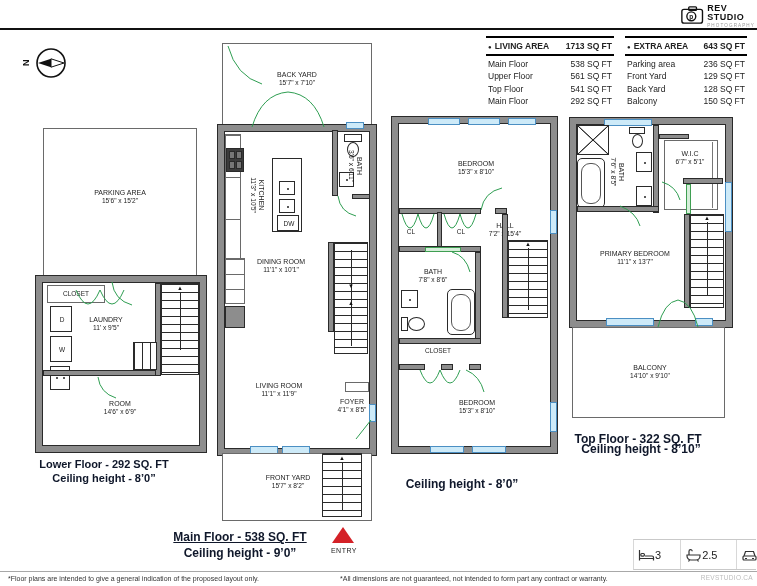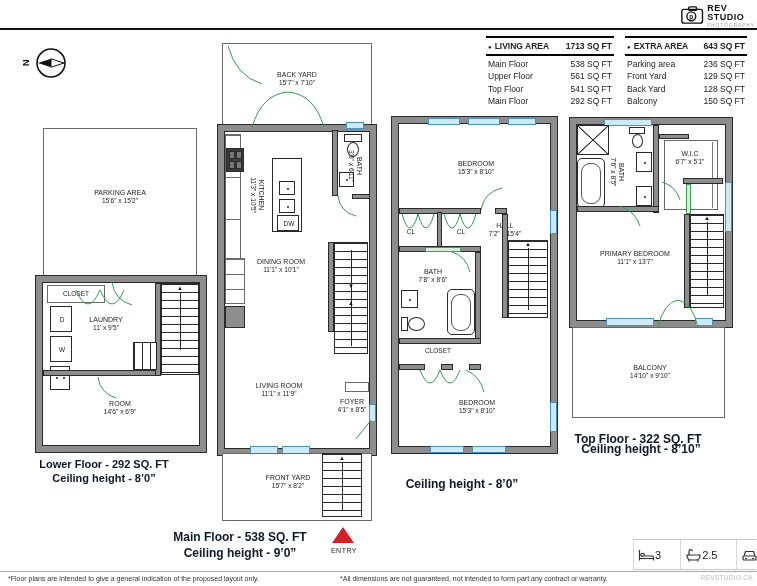--- a/index.html
+++ b/index.html
@@ -246,21 +246,21 @@
       <div>FRONT YARD</div>
       <div class="dim">15'7" x 8'2"</div>
     </div>
     <div class="stairs" style="left:322px;top:453px;width:40px;height:64px;"></div>
     <div class="stair-line" style="left:342px;top:462px;height:48px;"></div>
     <div class="arrow" style="left:339px;top:455px;">▲</div>
     <div class="entry-tri" style="left:332px;top:527px;"></div>
     <div class="lbl" style="left:344px;top:551px;letter-spacing:0.5px;">
       <div>ENTRY</div>
     </div>
-    <div class="caption" style="left:240px;top:530px;">Main Floor - 538 SQ. FT</div>
+    <div class="caption" style="left:240px;top:530px;text-decoration:underline;">Main Floor - 538 SQ. FT</div>
     <div class="caption" style="left:240px;top:546px;">Ceiling height - 9’0”</div>
   </div>
 
   <div class="abs" style="inset:0;">
     <div class="bld" style="left:392px;top:117px;width:165px;height:336px;"></div>
     <div class="window" style="left:428px;top:118px;width:32px;height:7px;"></div>
     <div class="window" style="left:468px;top:118px;width:32px;height:7px;"></div>
     <div class="window" style="left:508px;top:118px;width:28px;height:7px;"></div>
     <div class="lbl" style="left:476px;top:168px;">
       <div>BEDROOM</div>

